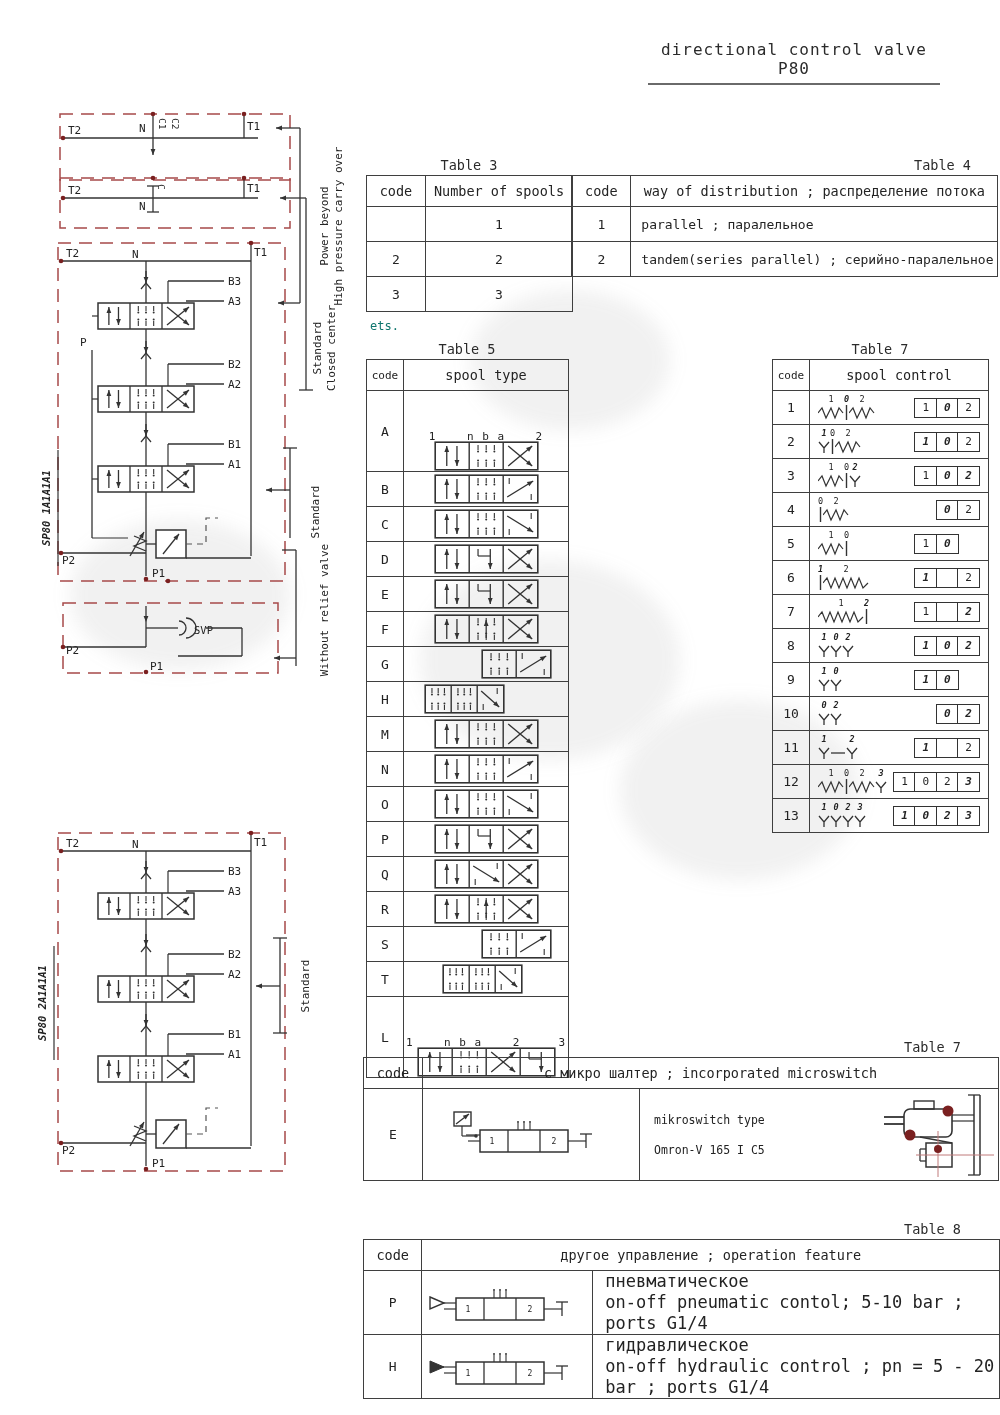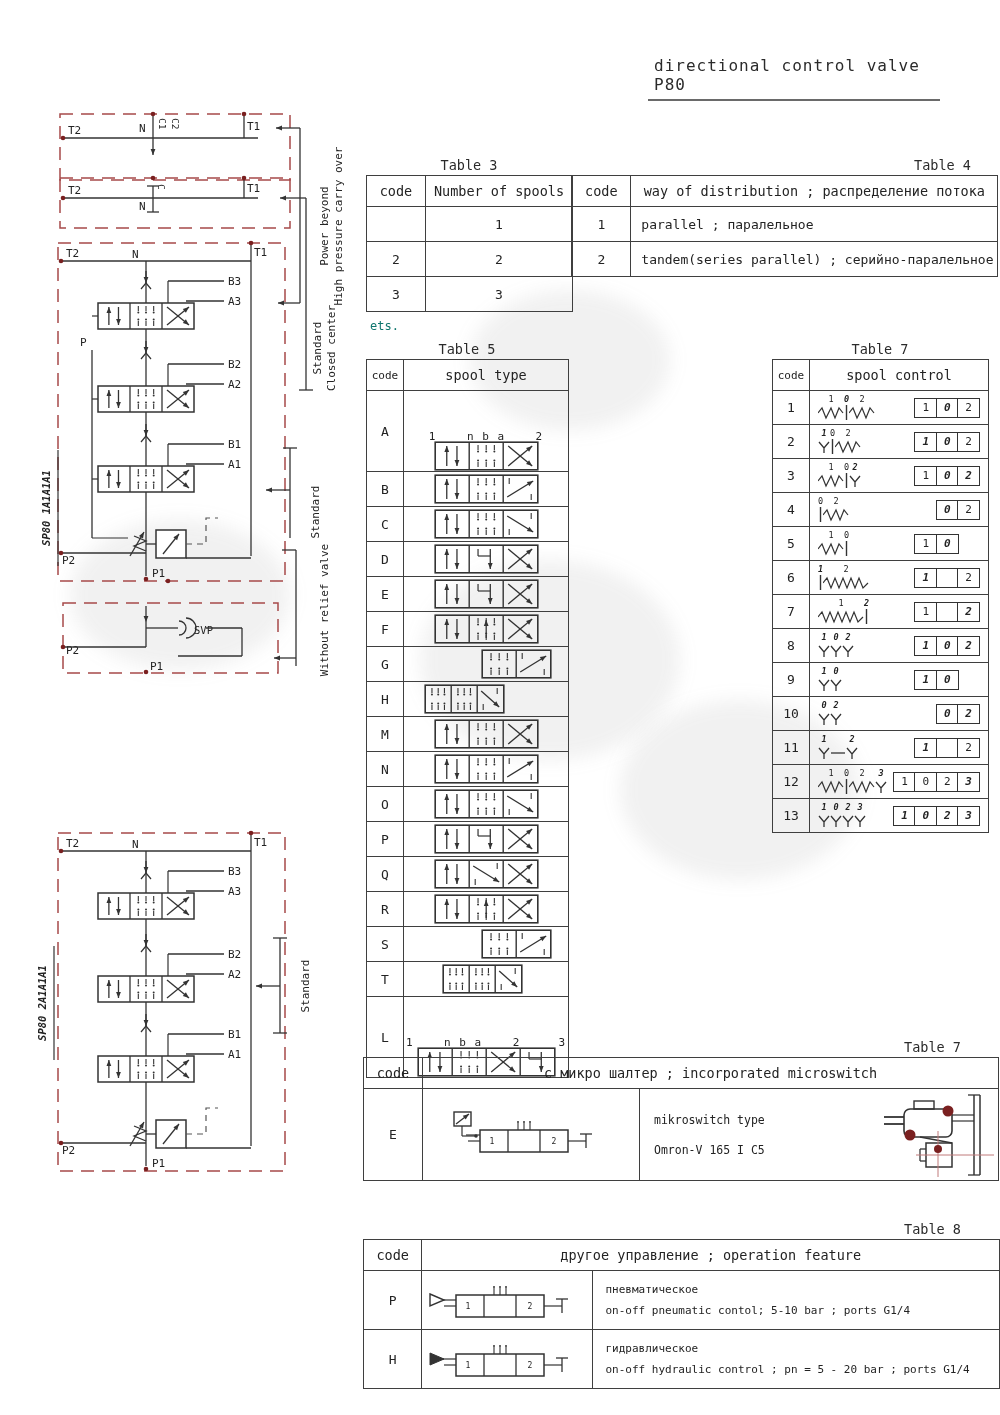--- a/index.html
+++ b/index.html
@@ -1,19 +1,19 @@
 <!DOCTYPE html>
 <html><head>
 <meta charset="utf-8">
 <style>
   html,body{margin:0;padding:0;background:#fff;}
   .page{position:relative;width:1000px;height:1415px;background:#fff;overflow:hidden;
         font-family:"DejaVu Sans Mono",monospace;color:#222;}
   .abs{position:absolute;}
-  .doc-title{position:absolute;left:648;top:56px;left:648px;width:292px;}
+  .doc-title{position:absolute;left:648;top:40px;left:648px;width:292px;text-align:center;}
   .doc-title span{display:inline-block;font-size:16px;letter-spacing:1px;color:#2b2b2b;
         border-bottom:2px solid #6a6a6a;padding:0 6px 5px 6px;}
   .tbl{border-collapse:collapse;table-layout:fixed;}
   .tbl td,.tbl th{border:1.7px solid #3f3f3f;padding:0;font-weight:normal;
         font-family:"DejaVu Sans Mono",monospace;color:#232323;vertical-align:middle;}
   .tbl-title{font-size:13.5px;color:#2b2b2b;height:17px;line-height:15px;}
   .tc{text-align:center;}
   .t34wrap{display:flex;align-items:flex-start;}
   .ets{font-size:12px;color:#0f766e;margin:7px 0 0 4px;}
   .hdr{font-size:13.5px;text-align:center;}
@@ -30,21 +30,21 @@
            padding:0 8px 0 8px;box-sizing:border-box;}
   .ctl-sym{display:flex;align-items:flex-end;}
   .ctl-tok{display:flex;flex-direction:column;align-items:center;}
   .ctl-lab{font-size:8.5px;line-height:9px;height:10px;color:#222;}
   .bi{font-weight:bold;font-style:italic;}
   .boxes{display:flex;}
   .nbox{width:21px;height:18px;border:1.7px solid #333;display:flex;align-items:center;
         justify-content:center;font-size:11px;margin-left:-1.7px;background:#fff;}
   .nbox.first{margin-left:0;}
   .nbox.hide{visibility:hidden;}
-  .info2{font-size:11px;line-height:26px;padding-left:12px;}
+  .info2{font-size:17px;line-height:26px;padding-left:12px;}
   .t7info{display:flex;align-items:center;justify-content:space-between;height:100%;}
   .t7txt{font-size:11.5px;line-height:30px;padding-left:14px;}
   .wm{position:absolute;border-radius:50%;filter:blur(9px);background:rgba(120,120,120,.10);}
   svg text{font-family:"DejaVu Sans Mono",monospace;}
 </style>
 </head>
 <body>
 
 <div class="page">
 

